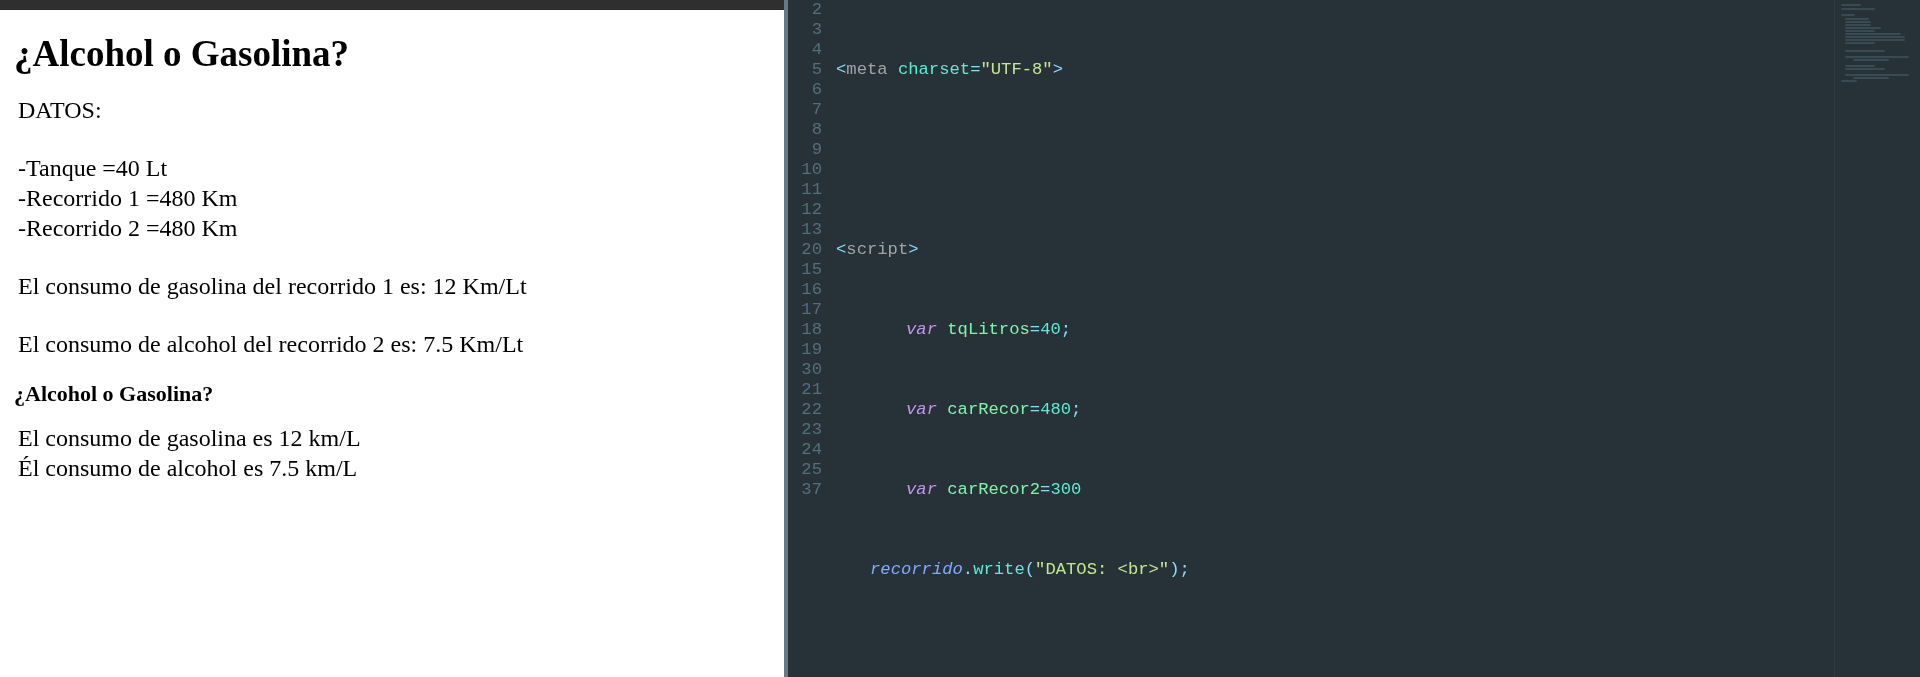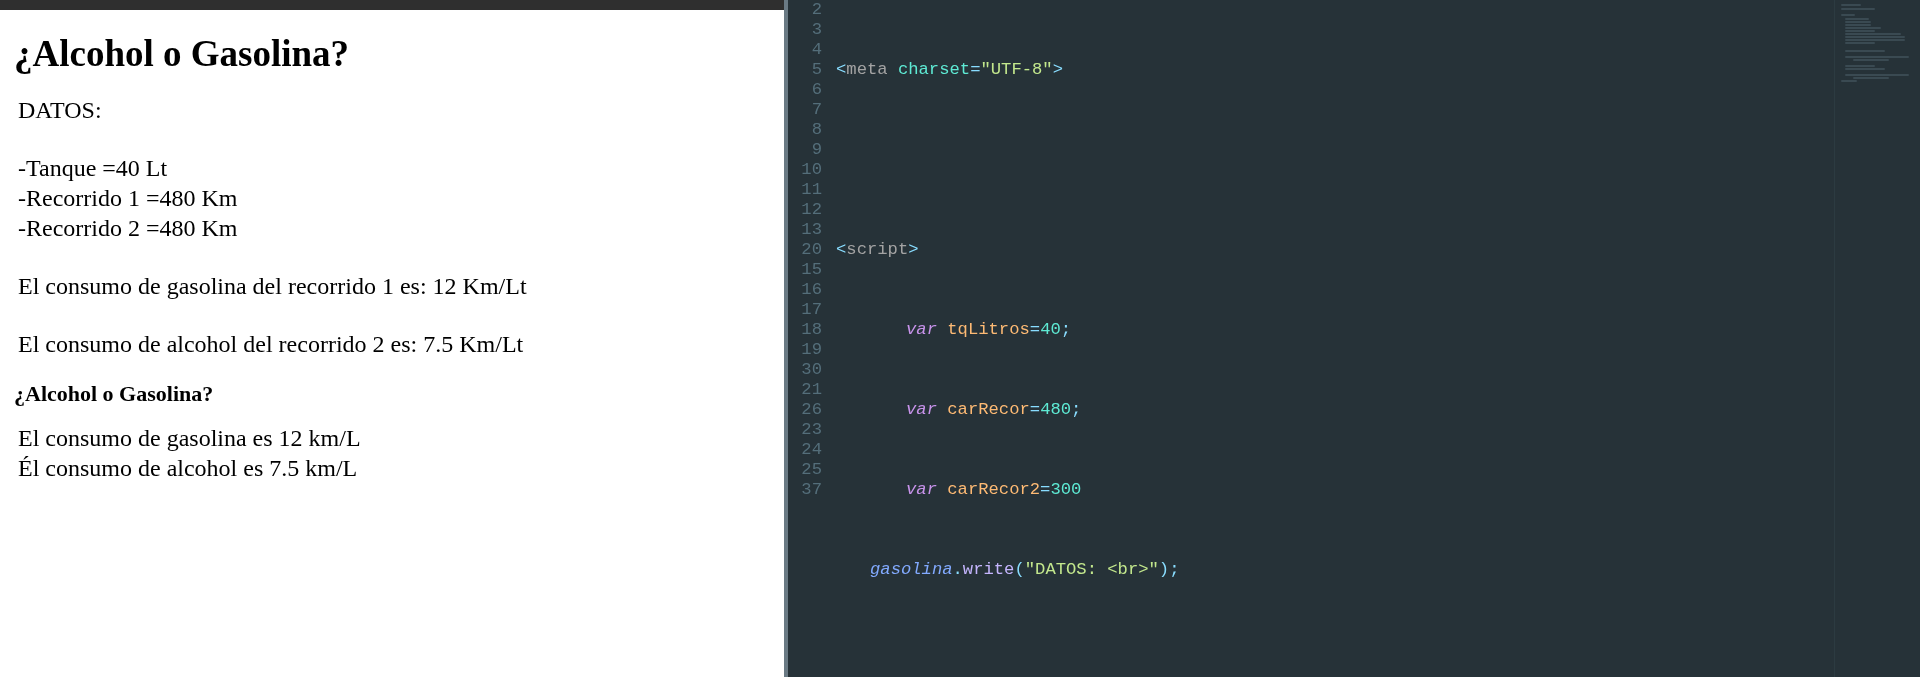--- a/index.html
+++ b/index.html
@@ -70,24 +70,24 @@
   }
   .code .row { height: 20px; }
   .tab1 { display:inline-block; width: 34px; }
 
   .tk-tag   { color: #a3a3a3; }
   .tk-attr  { color: #5eead4; }
   .tk-str   { color: #c3e88d; }
   .tk-punc  { color: #89ddff; }
   .tk-txt   { color: #e6e6e6; }
   .tk-kw    { color: #c792ea; font-style: italic; margin-left: 36px; }
-  .tk-var   { color: #fdba74; }
+  .tk-var   { color: #86efac; }
   .tk-num   { color: #5eead4; }
   .tk-obj   { color: #82aaff; font-style: italic; }
-  .tk-fn    { color: #c4b5fd; }
+  .tk-fn    { color: #5eead4; }
 
   .minimap {
     width: 86px;
     height: 100%;
     background: #263238;
     position: relative;
     border-left: 1px solid #2c3b41;
   }
   .minimap .blk {
     position: absolute;
@@ -134,21 +134,21 @@
       <div>12</div>
       <div>13</div>
       <div>20</div>
       <div>15</div>
       <div>16</div>
       <div>17</div>
       <div>18</div>
       <div>19</div>
       <div>30</div>
       <div>21</div>
-      <div>26</div>
+      <div>22</div>
       <div>23</div>
       <div>24</div>
       <div>25</div>
       <div>37</div>
     </div>
 
     <div class="code">
       
       <div class="row"><span class="tk-punc">&lt;</span><span class="tk-tag">meta</span> <span class="tk-attr">charset</span><span class="tk-punc">=</span><span class="tk-str">"UTF-8"</span><span class="tk-punc">&gt;</span></div>
       
@@ -156,21 +156,21 @@
       <div class="row"></div>
       
       <div class="row"><span class="tk-punc">&lt;</span><span class="tk-tag">script</span><span class="tk-punc">&gt;</span></div>
       
       <div class="row"><span class="tab1"></span><span class="tk-kw">var</span> <span class="tk-var">tqLitros</span><span class="tk-punc">=</span><span class="tk-num">40</span><span class="tk-punc">;</span></div>
       
       <div class="row"><span class="tab1"></span><span class="tk-kw">var</span> <span class="tk-var">carRecor</span><span class="tk-punc">=</span><span class="tk-num">480</span><span class="tk-punc">;</span></div>
       
       <div class="row"><span class="tab1"></span><span class="tk-kw">var</span> <span class="tk-var">carRecor2</span><span class="tk-punc">=</span><span class="tk-num">300</span></div>
       
-      <div class="row"><span class="tab1"></span><span class="tk-obj">gasolina</span><span class="tk-punc">.</span><span class="tk-fn">write</span><span class="tk-punc">(</span><span class="tk-str">"DATOS: &lt;br&gt;"</span><span class="tk-punc">);</span></div>
+      <div class="row"><span class="tab1"></span><span class="tk-obj">recorrido</span><span class="tk-punc">.</span><span class="tk-fn">write</span><span class="tk-punc">(</span><span class="tk-str">"DATOS: &lt;br&gt;"</span><span class="tk-punc">);</span></div>
       
       
       
       
       
       
       
       
       
       

